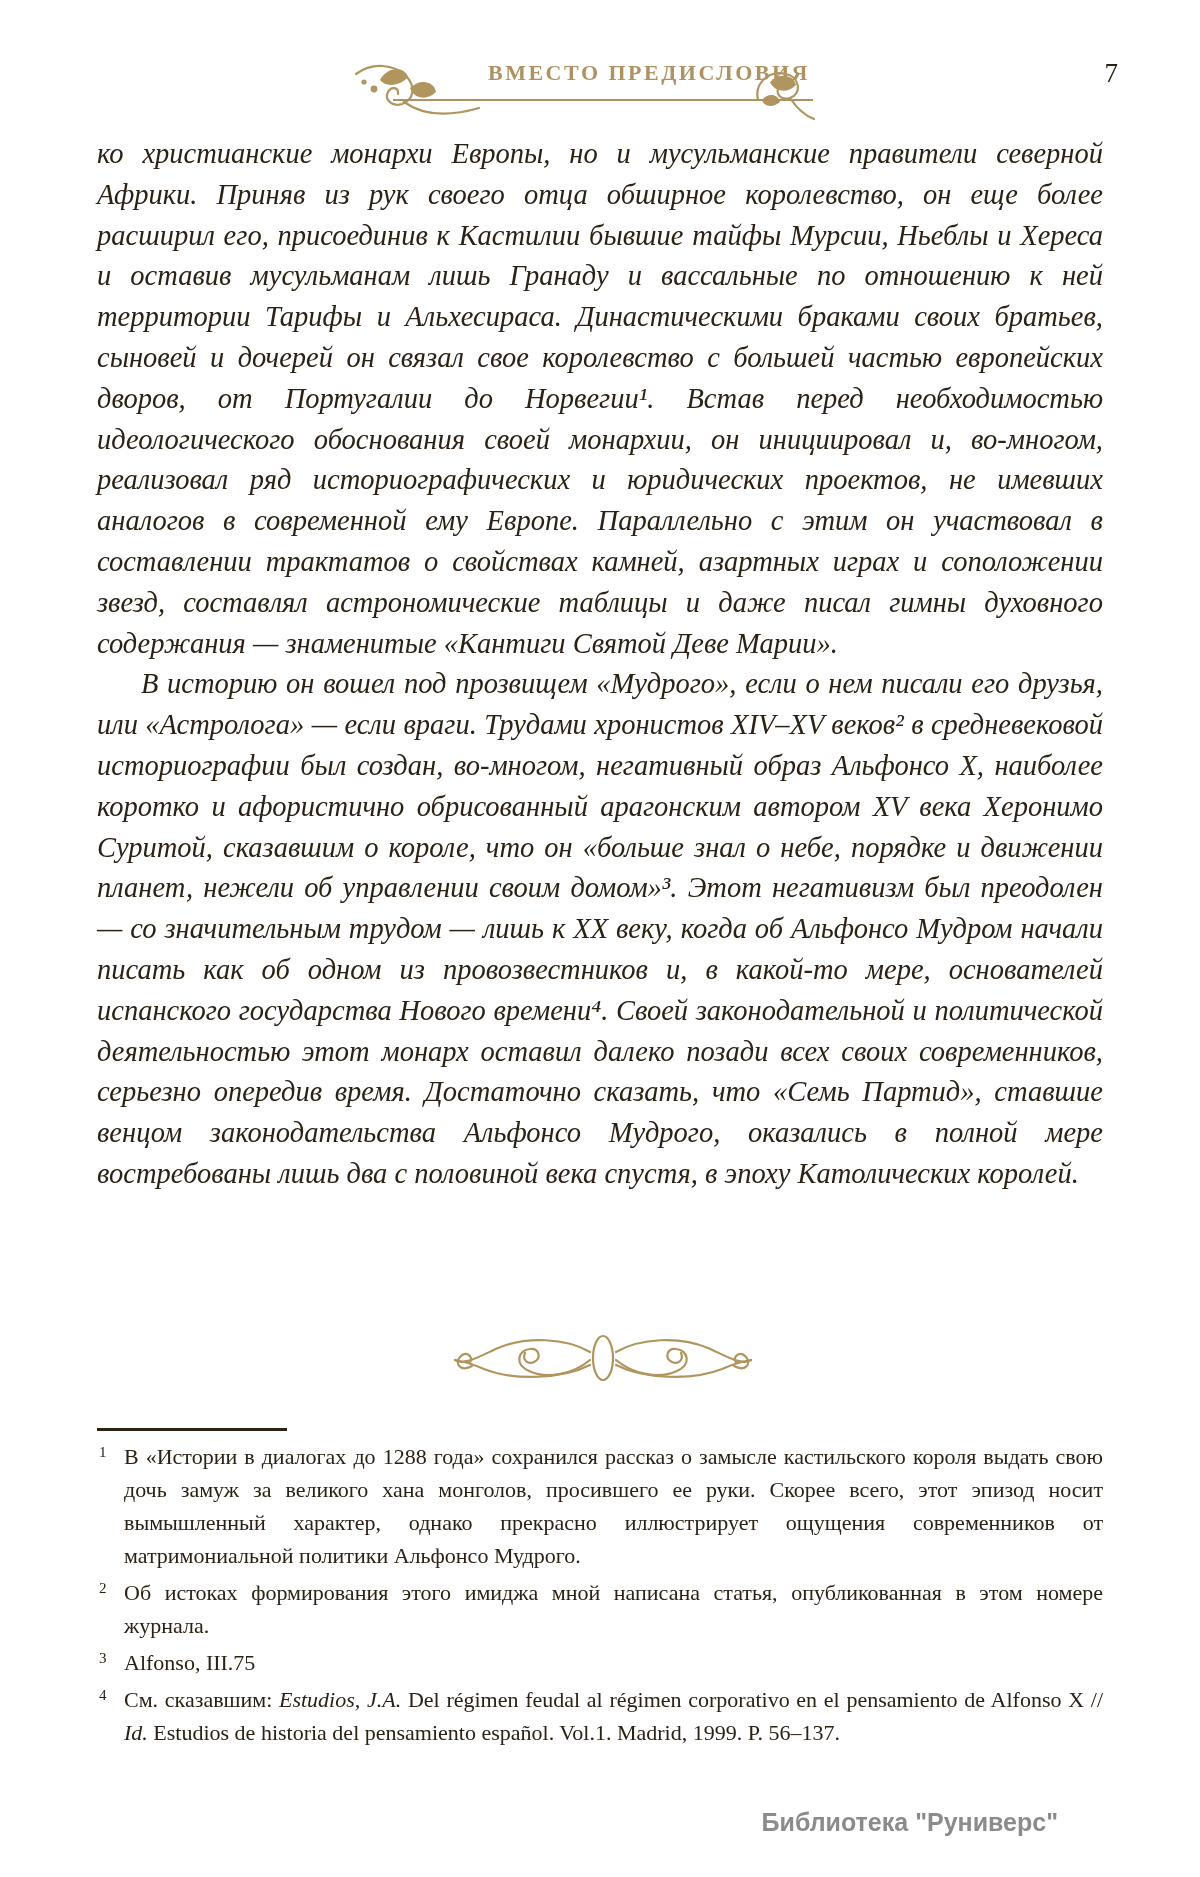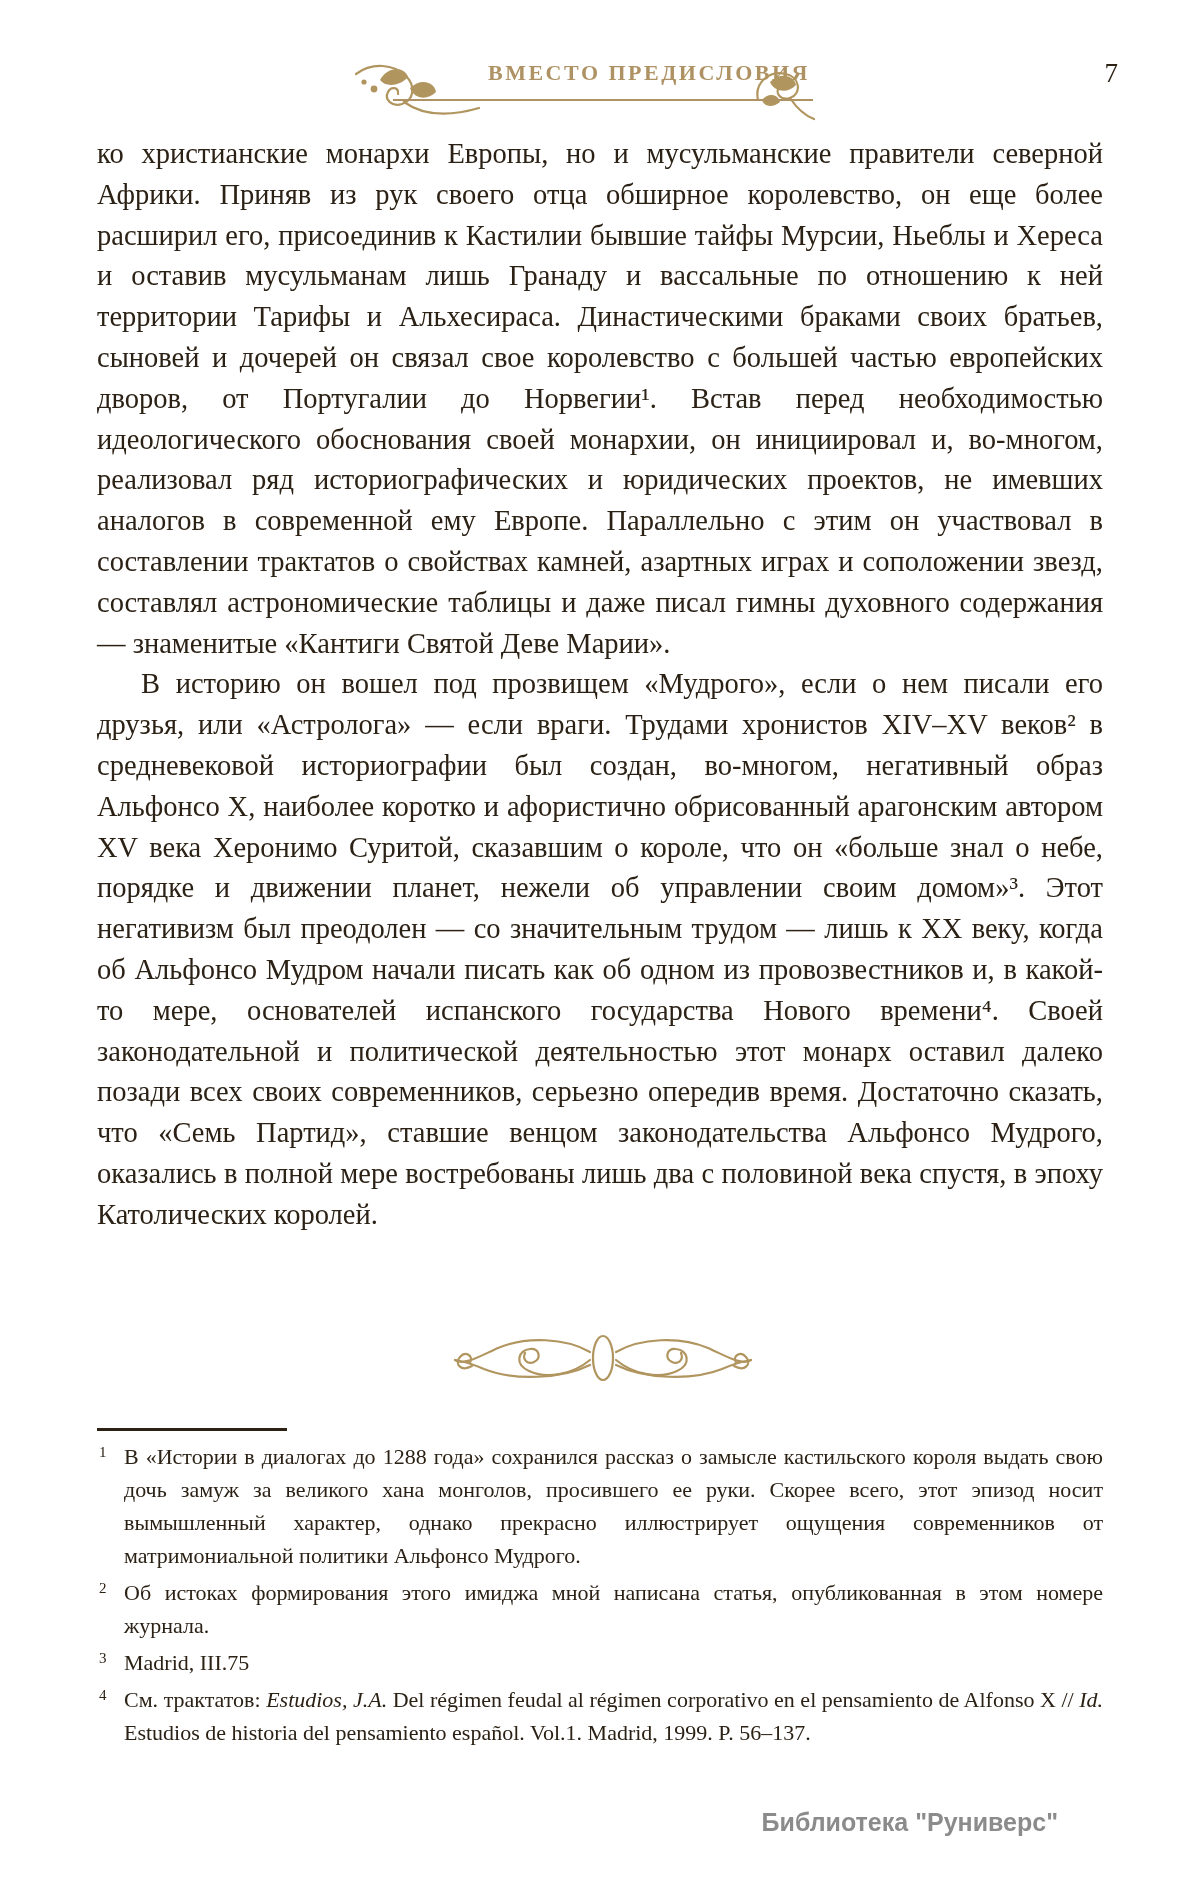--- a/index.html
+++ b/index.html
@@ -24,21 +24,21 @@
   .hdr-rule{position:absolute;left:393px;top:99px;width:420px;height:2px;background:#ae9263;}
   .page-num{
     position:absolute;left:1078px;top:58px;width:40px;
     font-size:27px;text-align:right;color:#2b2115;
   }
   
   .bodytext{
     position:absolute;left:97px;top:134px;width:1006px;
     font-size:28.5px;line-height:40.8px;text-align:justify;
   }
-  .bodytext p{margin:0;padding:0;}
+  .bodytext p{margin:0;padding:0;font-style:italic;}
   .bodytext p.indent{text-indent:44px;}
   
   .divider{position:absolute;left:450px;top:1332px;width:306px;height:52px;}
   
   .footnotes{
     position:absolute;left:97px;top:1428px;width:1006px;
     font-size:22px;line-height:33px;text-align:justify;
   }
   .fn-rule{width:190px;height:3px;background:#2b2115;margin-bottom:9px;}
   .footnote{position:relative;padding-left:27px;margin-bottom:4px;}
@@ -105,23 +105,23 @@
 
     <div class="footnote">
       <span class="fn-marker">1</span><span>В «Истории в диалогах до 1288 года» сохранился рассказ о замысле кастильского короля выдать свою дочь замуж за великого хана монголов, просившего ее руки. Скорее всего, этот эпизод носит вымышленный характер, однако прекрасно иллюстрирует ощущения современников от матримониальной политики Альфонсо Мудрого.</span>
     </div>
 
     <div class="footnote">
       <span class="fn-marker">2</span><span>Об истоках формирования этого имиджа мной написана статья, опубликованная в этом номере журнала.</span>
     </div>
 
     <div class="footnote">
-      <span class="fn-marker">3</span><span>Madrid, III.75</span>
+      <span class="fn-marker">3</span><span>Alfonso, III.75</span>
     </div>
 
     <div class="footnote">
-      <span class="fn-marker">4</span><span><span>См. трактатов: </span><span class="fn-italic">Estudios, J.A.</span><span> Del régimen feudal al régimen corporativo en el pensamiento de Alfonso X // </span><span class="fn-italic">Id.</span><span> Estudios de historia del pensamiento español. Vol.1. Madrid, 1999. P. 56–137.</span></span>
+      <span class="fn-marker">4</span><span><span>См. сказавшим: </span><span class="fn-italic">Estudios, J.A.</span><span> Del régimen feudal al régimen corporativo en el pensamiento de Alfonso X // </span><span class="fn-italic">Id.</span><span> Estudios de historia del pensamiento español. Vol.1. Madrid, 1999. P. 56–137.</span></span>
     </div>
   </div>
 
   <div class="watermark">Библиотека "Руниверс"</div>
 
 </div>
 
 </body></html>

